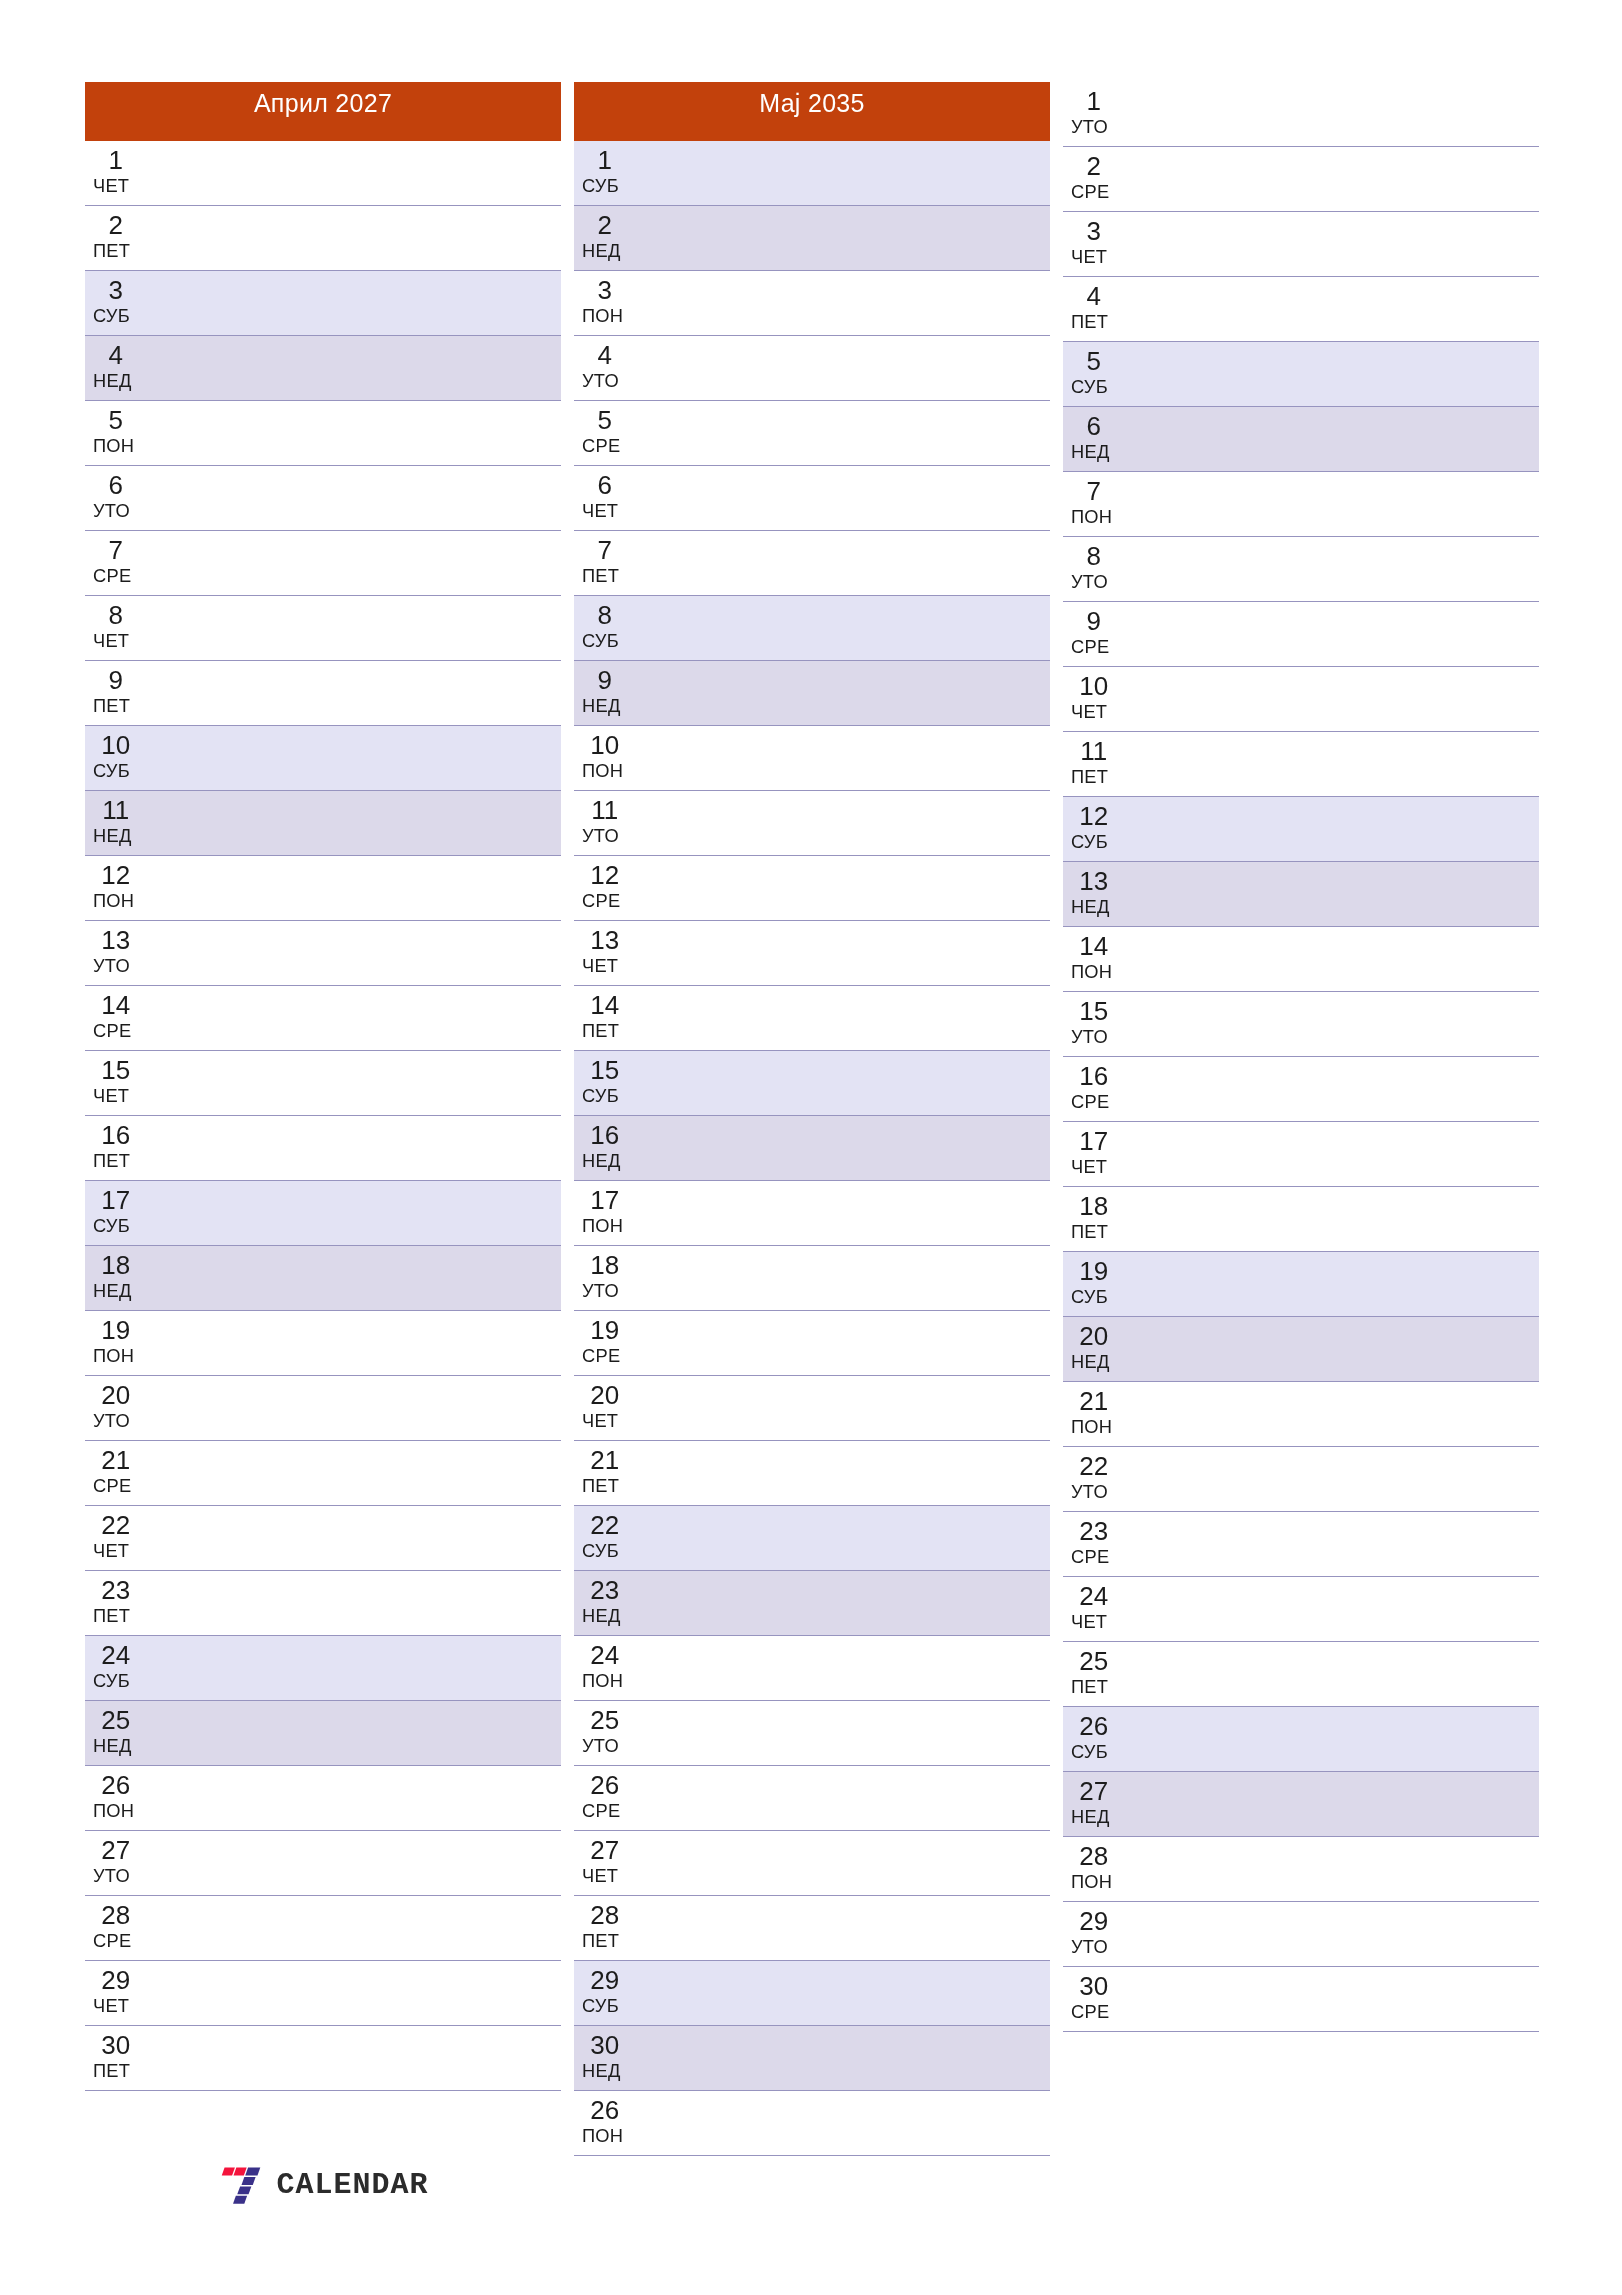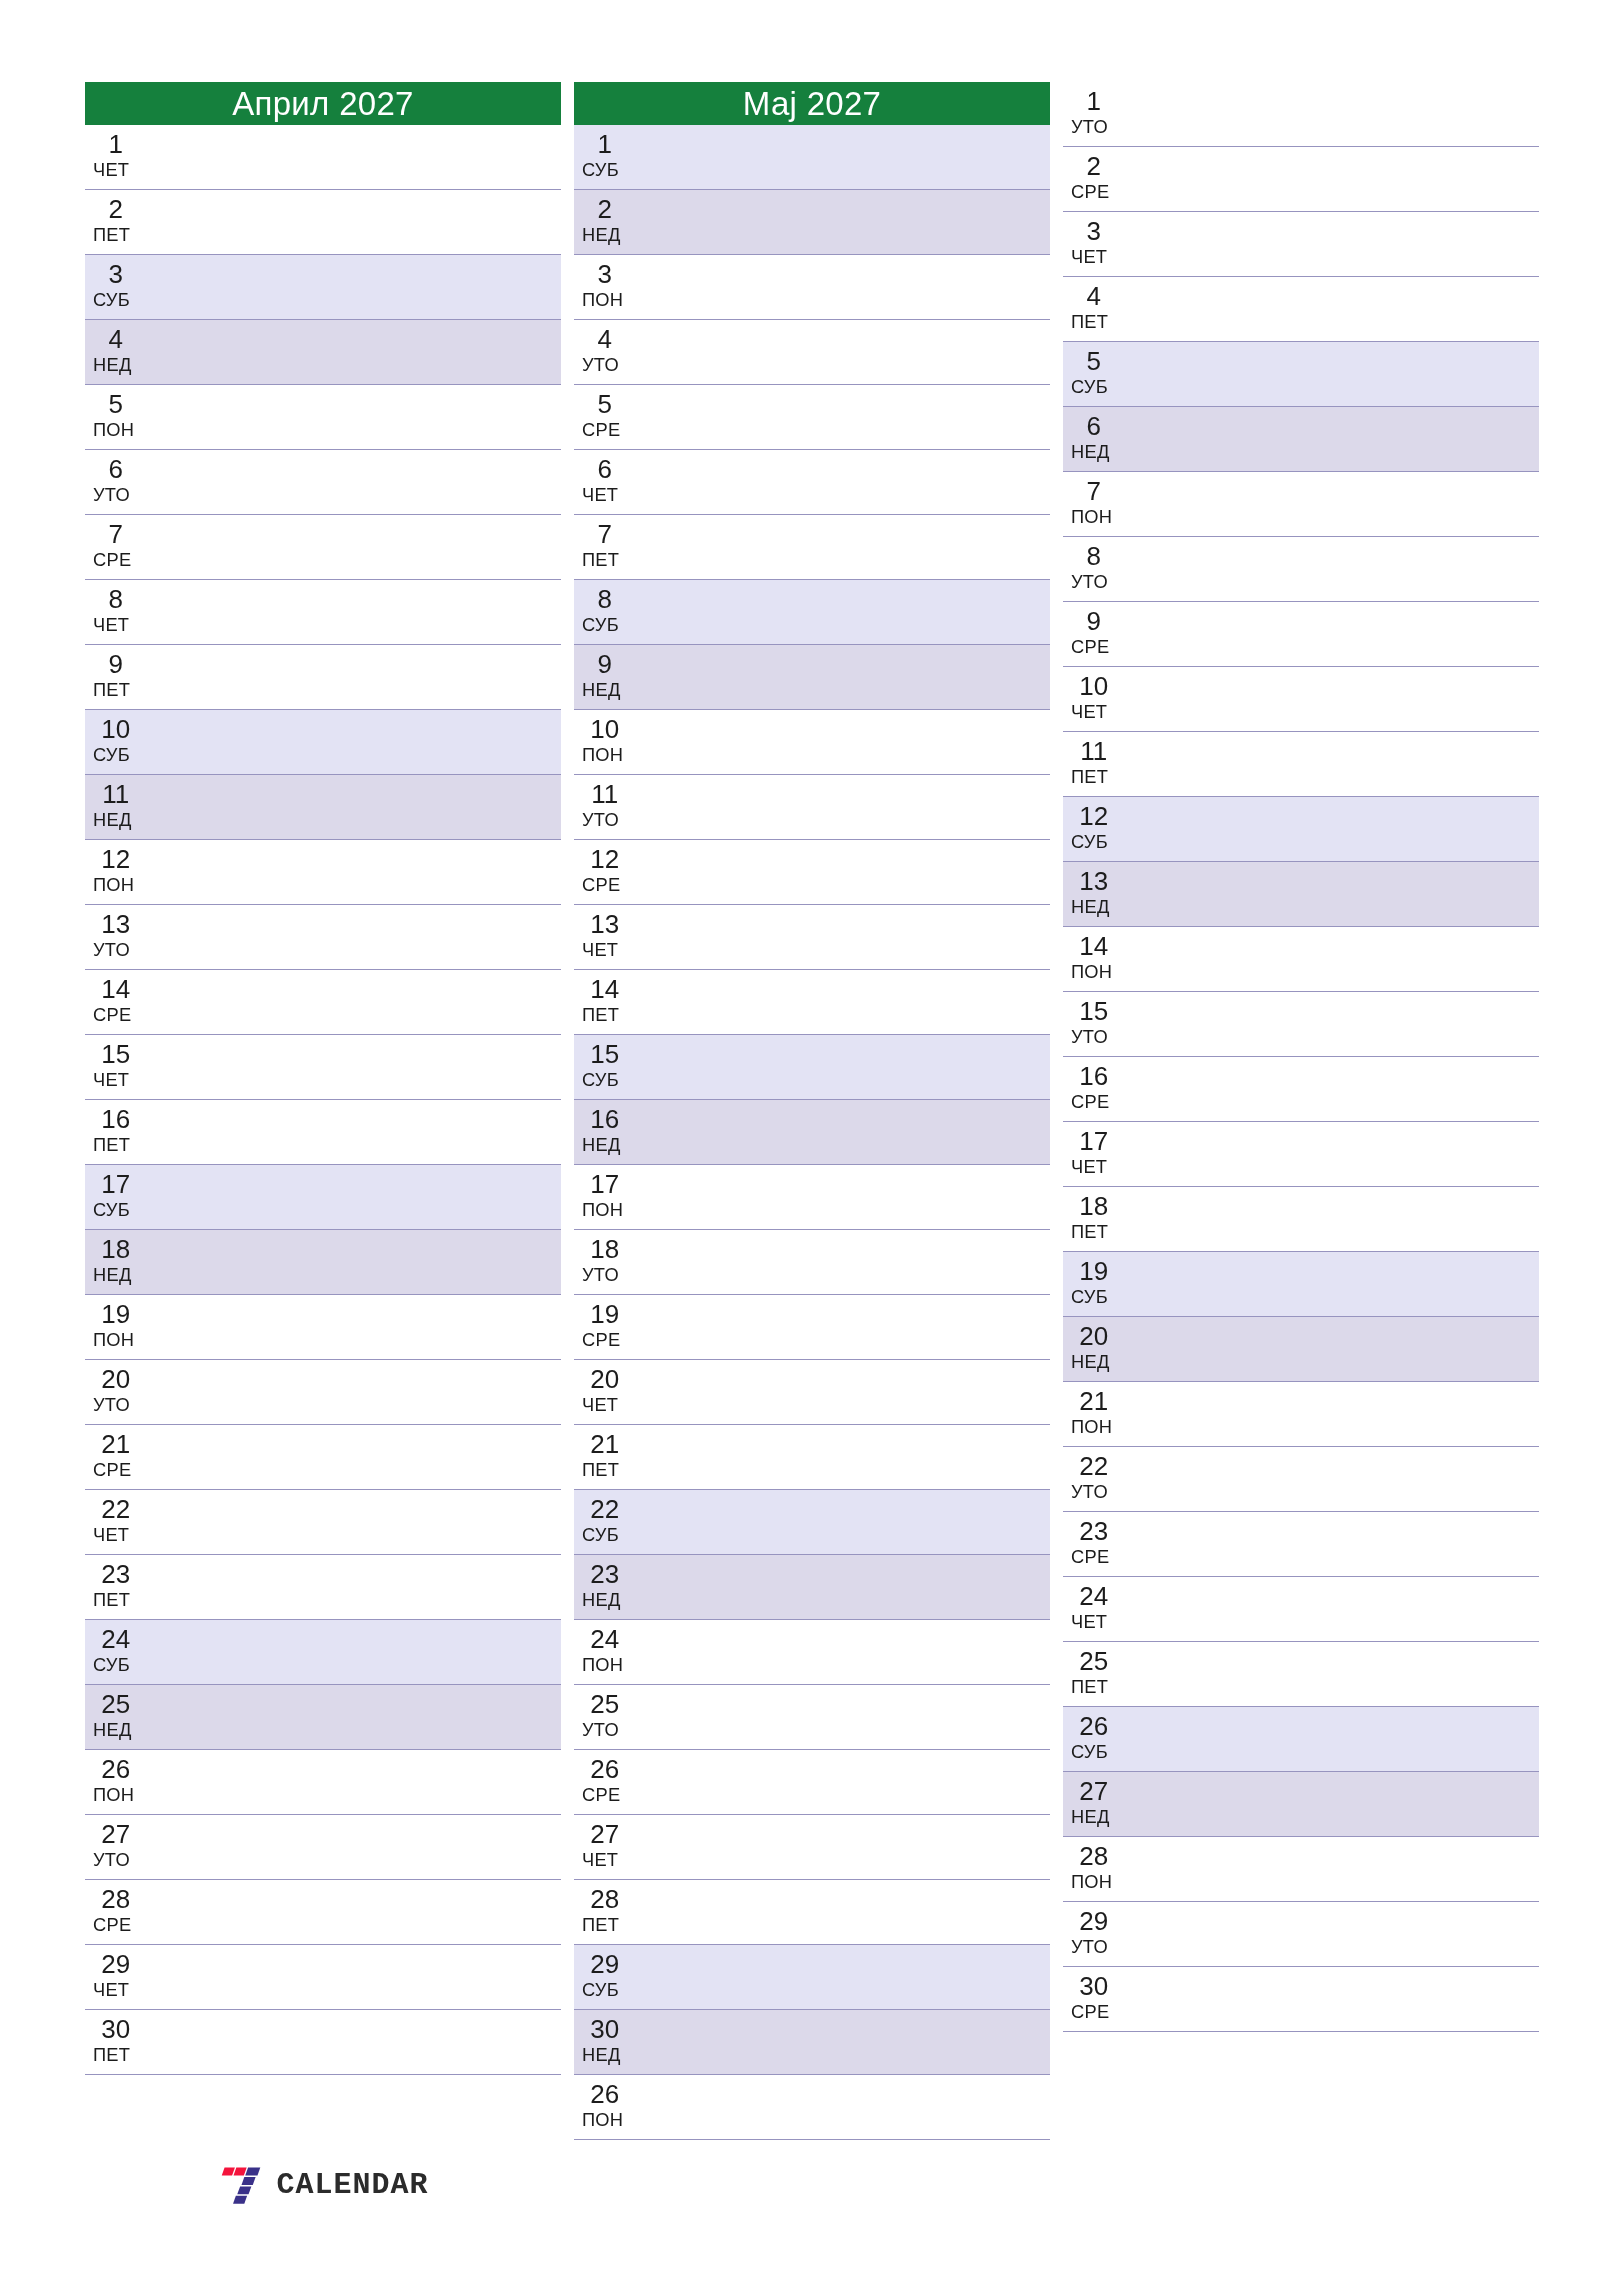--- a/index.html
+++ b/index.html
@@ -33,26 +33,26 @@
   }
 
   .month-col {
     flex: 0 0 476px;
     width: 476px;
     display: flex;
     flex-direction: column;
   }
 
   .month-header {
-    height: 43px;
+    height: 59px;
     line-height: 43px;
-    background: #15803d;
+    background: #c2410c;
     color: #ffffff;
     text-align: center;
-    font-size: 33px;
+    font-size: 25px;
     font-weight: 400;
     letter-spacing: 0.3px;
     white-space: nowrap;
     overflow: hidden;
   }
 
   .days {
     display: flex;
     flex-direction: column;
     border-top: 0;
@@ -251,21 +251,21 @@
             <span class="daynum">29</span>
             <span class="dayname">ЧЕТ</span>
           </div>
           <div class="day-row">
             <span class="daynum">30</span>
             <span class="dayname">ПЕТ</span>
           </div>
         </div>
       </div>
       <div class="month-col">
-        <div class="month-header">Мај 2027</div>
+        <div class="month-header">Мај 2035</div>
         <div class="days">
           <div class="day-row sat">
             <span class="daynum">1</span>
             <span class="dayname">СУБ</span>
           </div>
           <div class="day-row sun">
             <span class="daynum">2</span>
             <span class="dayname">НЕД</span>
           </div>
           <div class="day-row">

